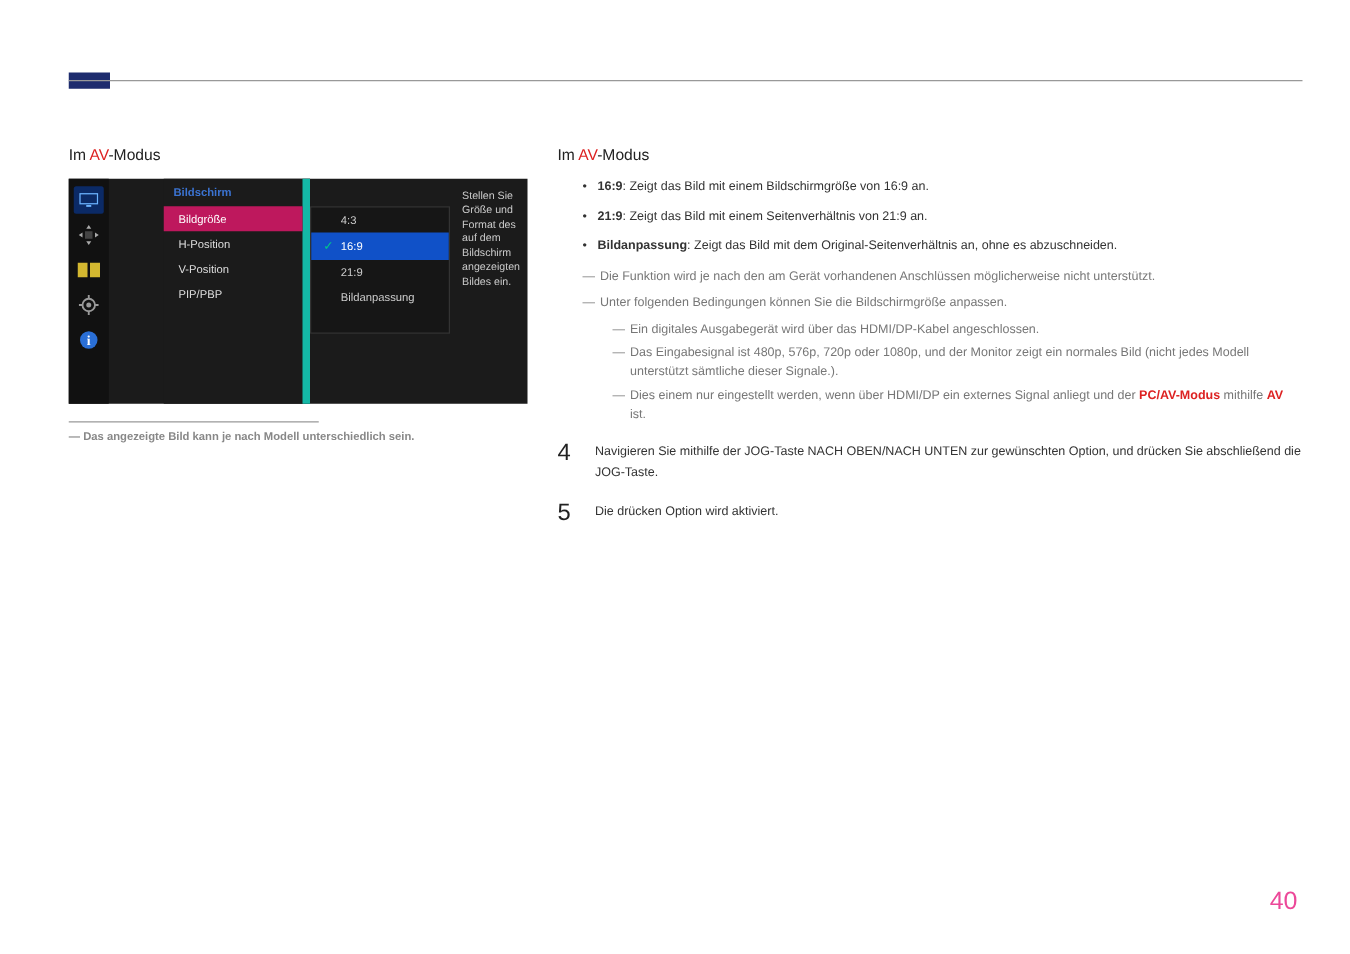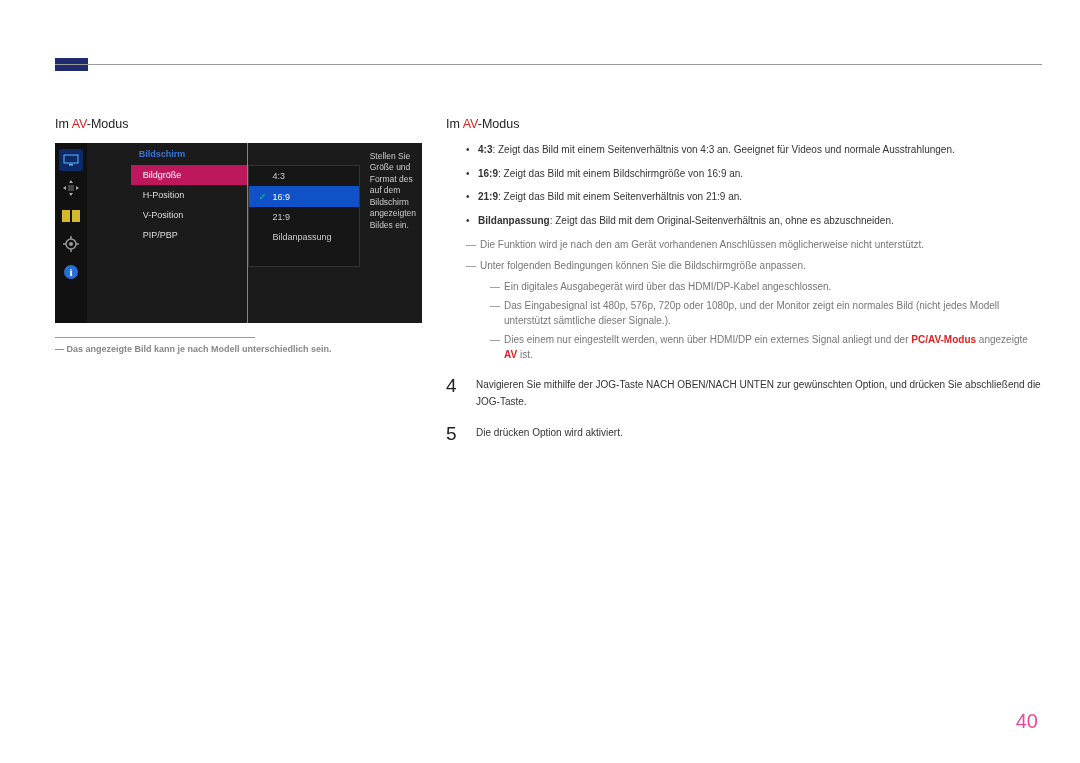--- a/index.html
+++ b/index.html
@@ -71,21 +71,21 @@
       height: 22px;
       display: flex;
       align-items: center;
       justify-content: center;
       border-radius: 2px;
     }
     .icon-slot.active { background: #0b2a66; }
     .osd-menu {
       width: 125px;
       background: #1b1b1b;
-      border-right: 1px solid #14b8a6;
+      border-right: 6px solid #14b8a6;
       margin-left: 44px;
     }
     .menu-header {
       color: #3b73d1;
       font-size: 9px;
       padding: 6px 8px;
       font-weight: bold;
     }
     .menu-item {
       font-size: 9px;
@@ -285,32 +285,31 @@
   <hr class="caption-rule">
   <div class="caption">Das angezeigte Bild kann je nach Modell unterschiedlich sein.</div>
 </div>
 
 <div class="col-right">
   <div class="section-title">
     <span>Im </span><span class="accent">AV</span><span>-Modus</span>
   </div>
 
   <ul class="bullets">
-    <li><span class="b">4:3</span><span>: Zeigt das Bild mit einem Seitenverhältnis von 4:3 an. Geeignet für Videos und normale Ausstrahlungen.</span></li>
     <li><span class="b">16:9</span><span>: Zeigt das Bild mit einem Bildschirmgröße von 16:9 an.</span></li>
     <li><span class="b">21:9</span><span>: Zeigt das Bild mit einem Seitenverhältnis von 21:9 an.</span></li>
     <li><span class="b">Bildanpassung</span><span>: Zeigt das Bild mit dem Original-Seitenverhältnis an, ohne es abzuschneiden.</span></li>
   </ul>
 
   <div class="note">Die Funktion wird je nach den am Gerät vorhandenen Anschlüssen möglicherweise nicht unterstützt.</div>
   <div class="note">Unter folgenden Bedingungen können Sie die Bildschirmgröße anpassen.</div>
   <div class="subnote">Ein digitales Ausgabegerät wird über das HDMI/DP-Kabel angeschlossen.</div>
   <div class="subnote">Das Eingabesignal ist 480p, 576p, 720p oder 1080p, und der Monitor zeigt ein normales Bild (nicht jedes Modell unterstützt sämtliche dieser Signale.).</div>
   <div class="subnote">
-    <span>Dies einem nur eingestellt werden, wenn über HDMI/DP ein externes Signal anliegt und der </span><span class="accent-inline">PC/AV-Modus</span><span> angezeigte </span><span class="accent-inline2">AV</span><span> ist.</span>
+    <span>Dies einem nur eingestellt werden, wenn über HDMI/DP ein externes Signal anliegt und der </span><span class="accent-inline">PC/AV-Modus</span><span> mithilfe </span><span class="accent-inline2">AV</span><span> ist.</span>
   </div>
 
   <div class="step">
     <div class="step-num">4</div>
     <div class="step-text">Navigieren Sie mithilfe der JOG-Taste NACH OBEN/NACH UNTEN zur gewünschten Option, und drücken Sie abschließend die JOG-Taste.</div>
   </div>
   <div class="step">
     <div class="step-num">5</div>
     <div class="step-text">Die drücken Option wird aktiviert.</div>
   </div>

